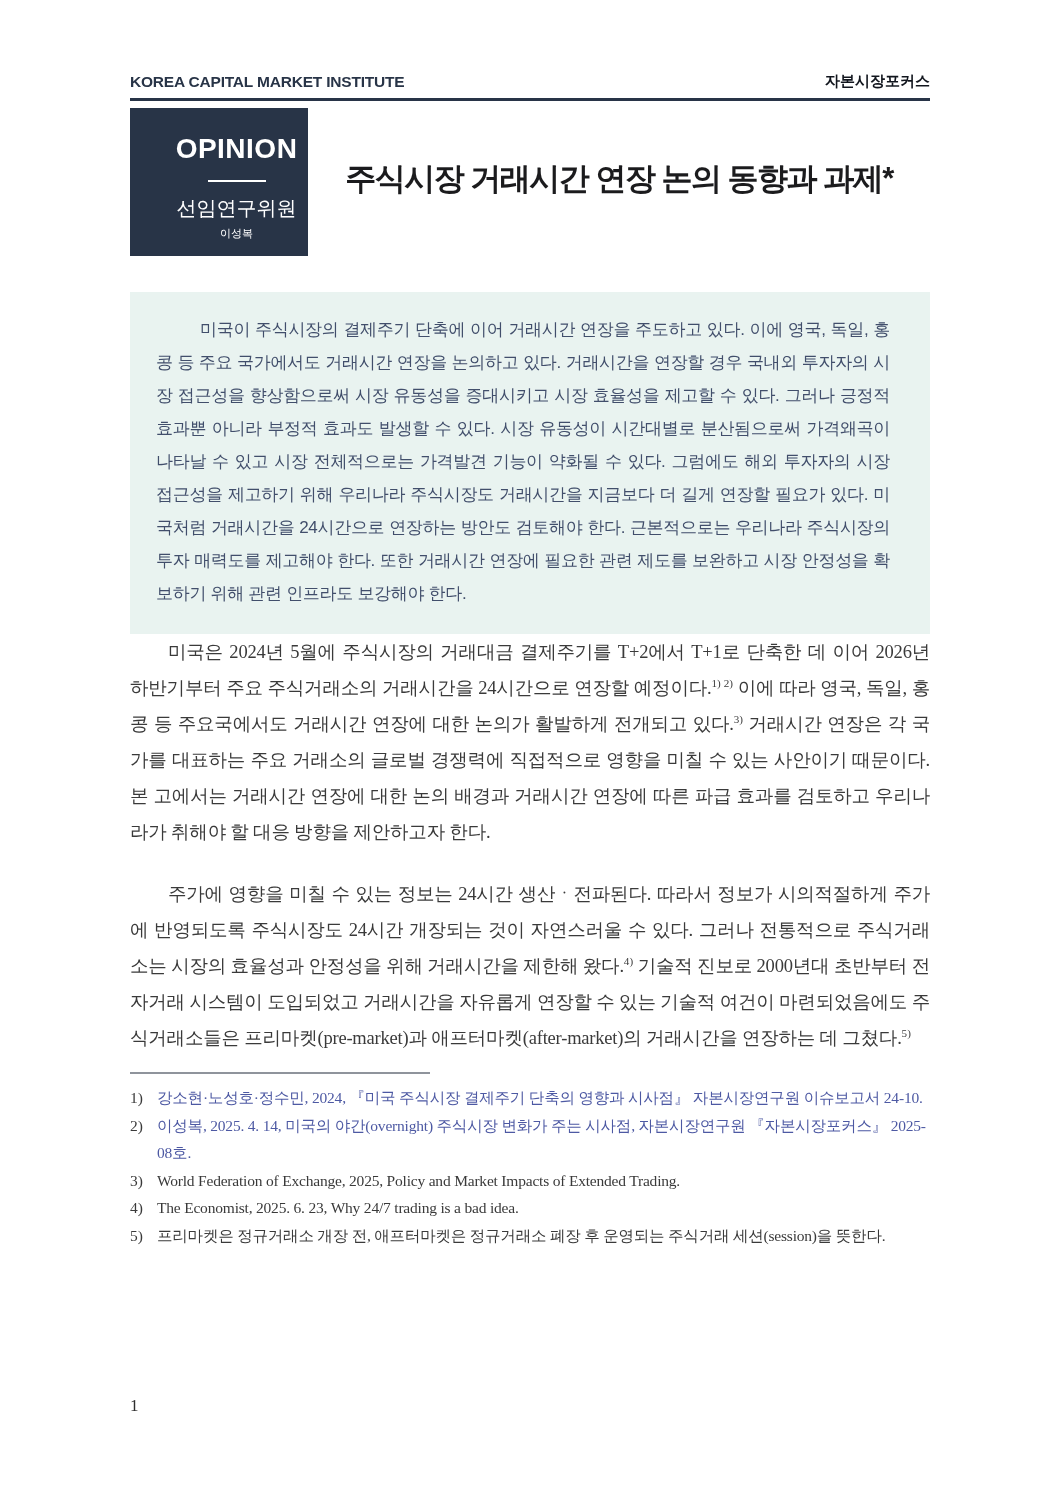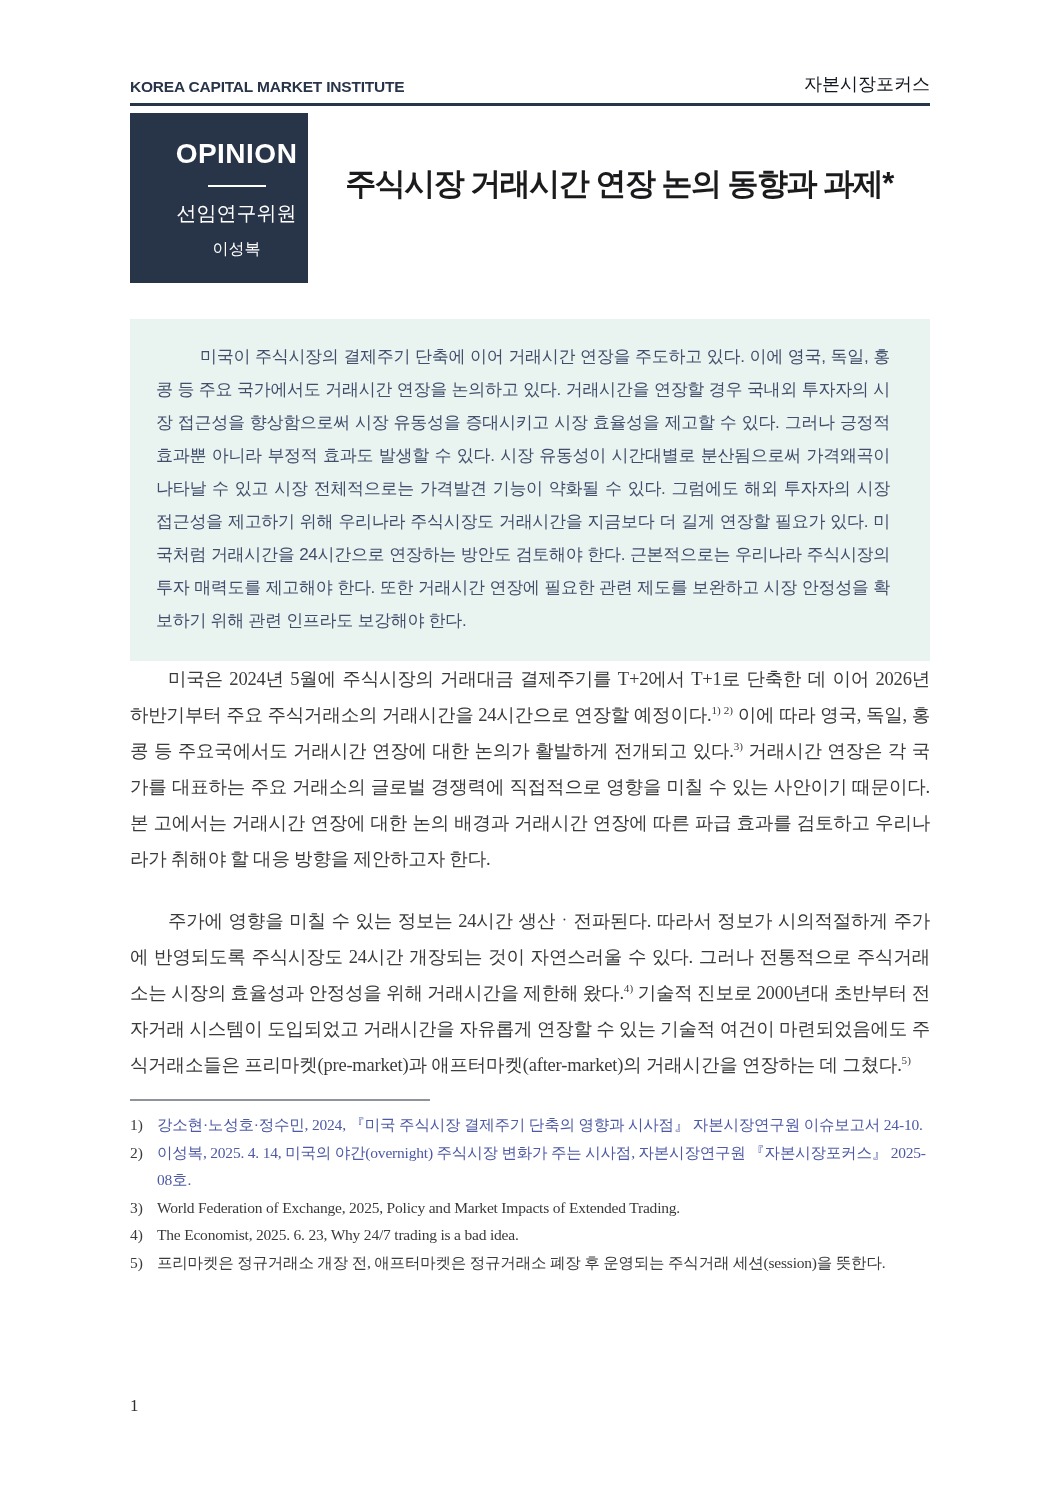--- a/index.html
+++ b/index.html
@@ -16,41 +16,41 @@
   
   .header {
     display:flex; justify-content:space-between; align-items:flex-end;
     padding-top:72px;
   }
   .header .inst {
     font-size:15.5px; font-weight:bold; letter-spacing:-0.2px;
     color:var(--brand-navy,#283447);
   }
   .header .pub {
-    font-size:18px; font-weight:normal;
+    font-size:15px; font-weight:bold;
     color:#11151d;
   }
   .header-rule {
     margin-top:7px;
     border-top:3px solid var(--brand-navy,#283447);
   }
 
   
   .hero { display:flex; margin-top:7px; }
   .opinion-box {
-    width:178px; height:170px; flex:0 0 178px;
+    width:178px; height:148px; flex:0 0 178px;
     background:var(--brand-navy,#283447);
     color:#ffffff; text-align:center;
     padding-top:25px;
     padding-left:35px;
   }
   .opinion-box .op-label { font-size:28px; font-weight:bold; letter-spacing:0.5px; }
   .opinion-box .op-rule { width:58px; height:2px; background:#fff; margin:15px auto 13px; }
   .opinion-box .op-role { font-size:20px; }
-  .opinion-box .op-name { font-size:16px; margin-top:12px; }
+  .opinion-box .op-name { font-size:11px; margin-top:4px; }
   .title-wrap { flex:1; text-align:center; padding-top:50px; }
   .article-title {
     font-size:31px; font-weight:bold; letter-spacing:-1.5px;
     color:#1b1b1d; white-space:nowrap;
   }
 
   
   .abstract {
     margin-top:36px;
     background:var(--abstract-bg,#e9f3f0);

